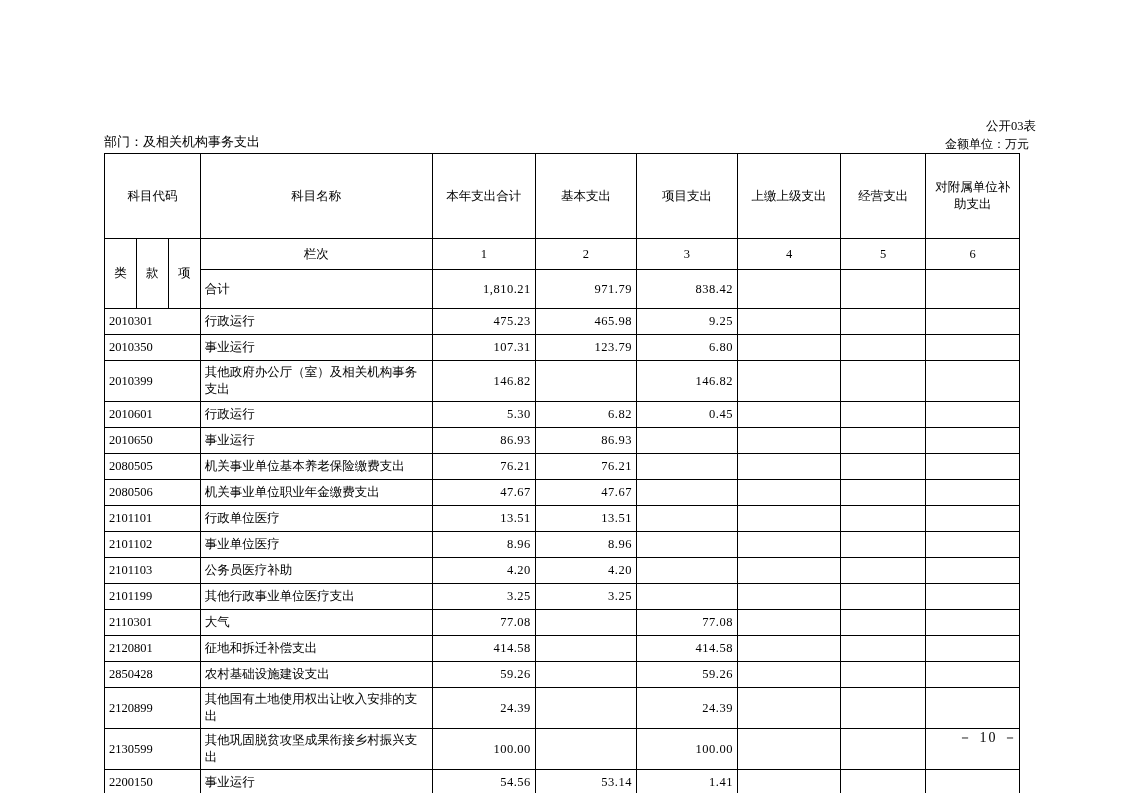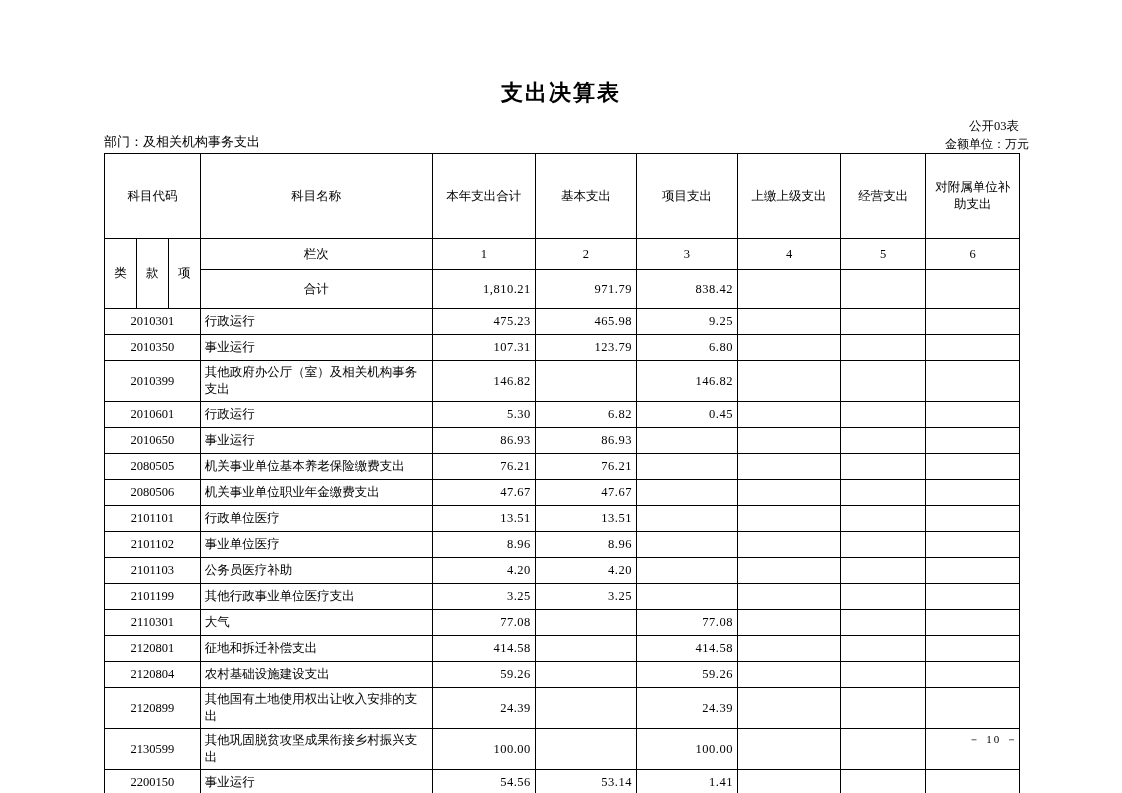--- a/index.html
+++ b/index.html
@@ -27,21 +27,21 @@
     left: 0;
     width: 1122px;
     text-align: center;
     font-size: 22px;
     font-weight: bold;
     letter-spacing: 2px;
   }
   .form-no {
     position: absolute;
     top: 118px;
-    right: 103px;
+    right: 86px;
     font-size: 12.5px;
   }
   .dept {
     position: absolute;
     top: 133px;
     left: 104px;
     font-size: 13px;
   }
   .unit {
     position: absolute;
@@ -72,45 +72,44 @@
     text-align: center;
     height: 26px;
   }
   .num {
     text-align: right;
     padding-right: 8px;
     font-family: "Liberation Serif", "DejaVu Serif", serif;
     letter-spacing: 0.5px;
   }
   .code {
-    text-align: center;
+    text-align: left;
     padding-left: 4px;
   }
   .name {
     text-align: left;
     padding-left: 6px;
   }
   .row td { height: 21px; }
   .row-tall td { height: 36px; }
-  .total-lbl { text-align: center; height: 34px; }
+  .total-lbl { text-align: left; height: 34px; }
   .cls-lbl { text-align: center; width: 30px; }
   .pageno {
     position: absolute;
     bottom: 46px;
     right: 103px;
-    font-size: 11px;
+    font-size: 14px;
     letter-spacing: 2px;
   }
 </style>
 </head>
 <body>
 
 <div class="page">
 
-  <div class="title">支出决算表</div>
 
   <div class="form-no">公开03表</div>
 
   <div class="dept">部门：及相关机构事务支出</div>
 
   <div class="unit">金额单位：万元</div>
 
   <table class="main">
     <colgroup>
       <col style="width:30px">
@@ -280,21 +279,21 @@
           <td class="code" colspan="3">2120801</td>
           <td class="name">征地和拆迁补偿支出</td>
           <td class="num">414.58</td>
           <td class="num"></td>
           <td class="num">414.58</td>
           <td class="num"></td>
           <td class="num"></td>
           <td class="num"></td>
         </tr>
         <tr class="row">
-          <td class="code" colspan="3">2120804</td>
+          <td class="code" colspan="3">2850428</td>
           <td class="name">农村基础设施建设支出</td>
           <td class="num">59.26</td>
           <td class="num"></td>
           <td class="num">59.26</td>
           <td class="num"></td>
           <td class="num"></td>
           <td class="num"></td>
         </tr>
         <tr class="row-tall">
           <td class="code" colspan="3">2120899</td>

